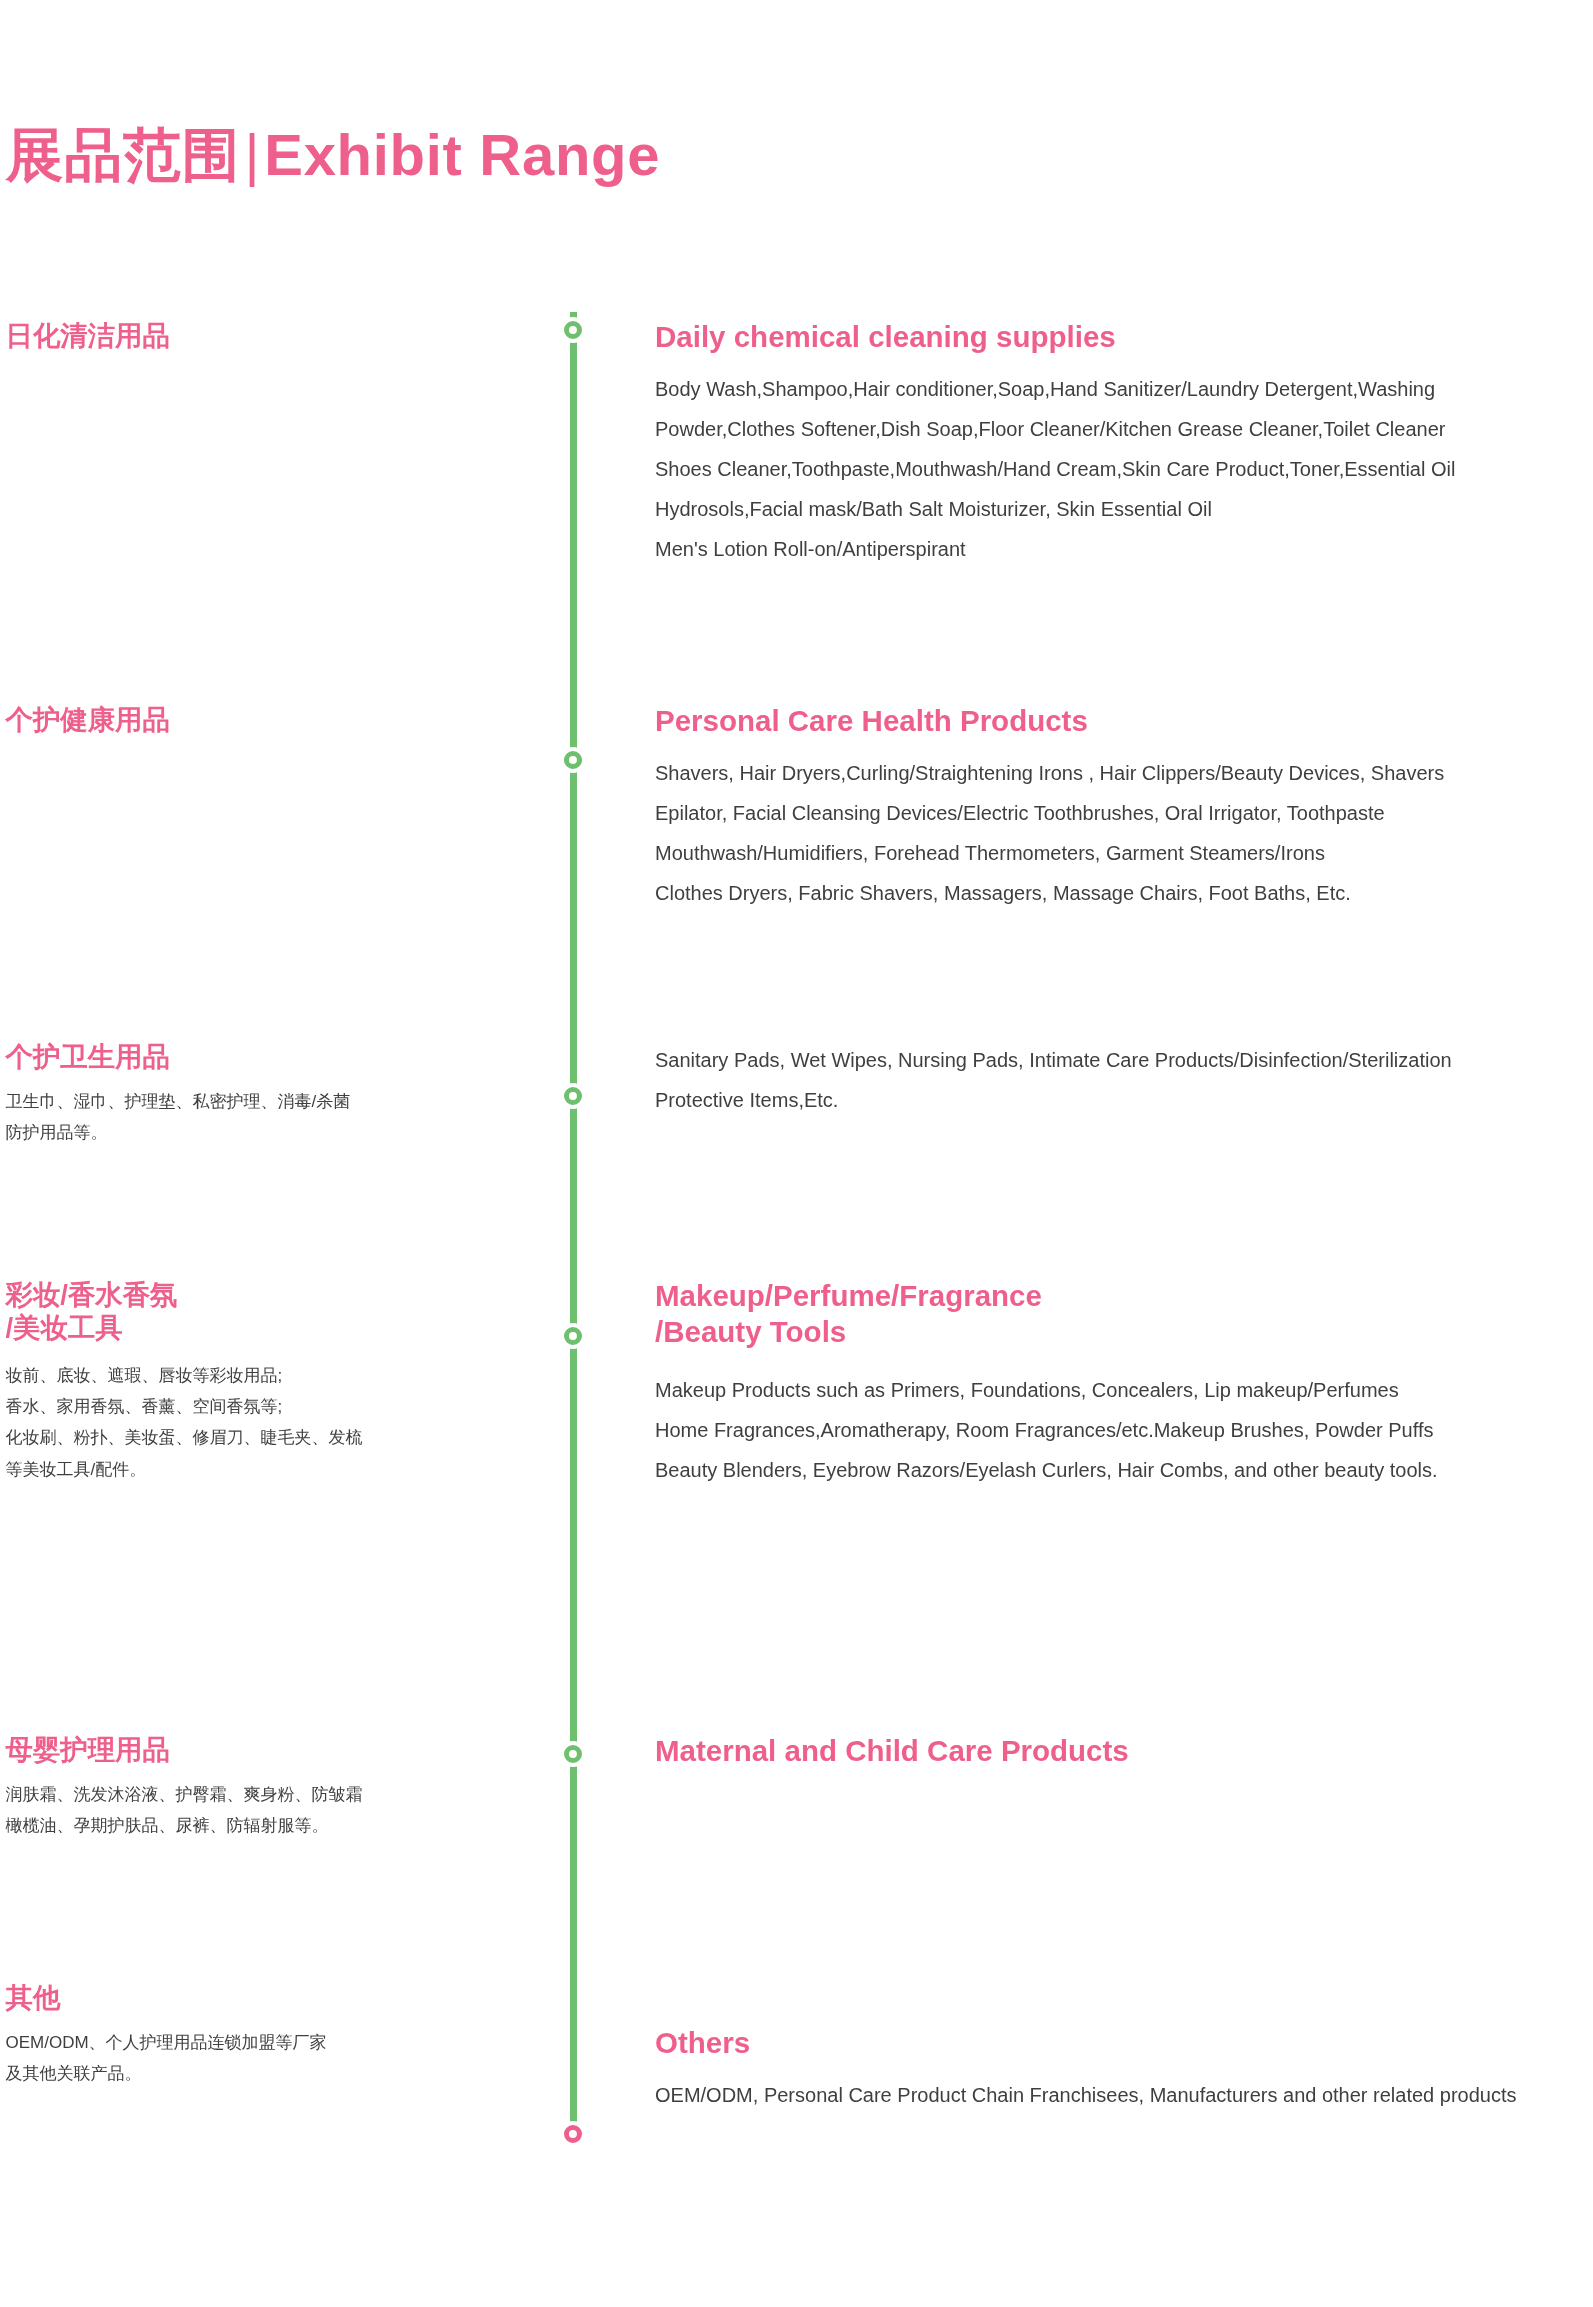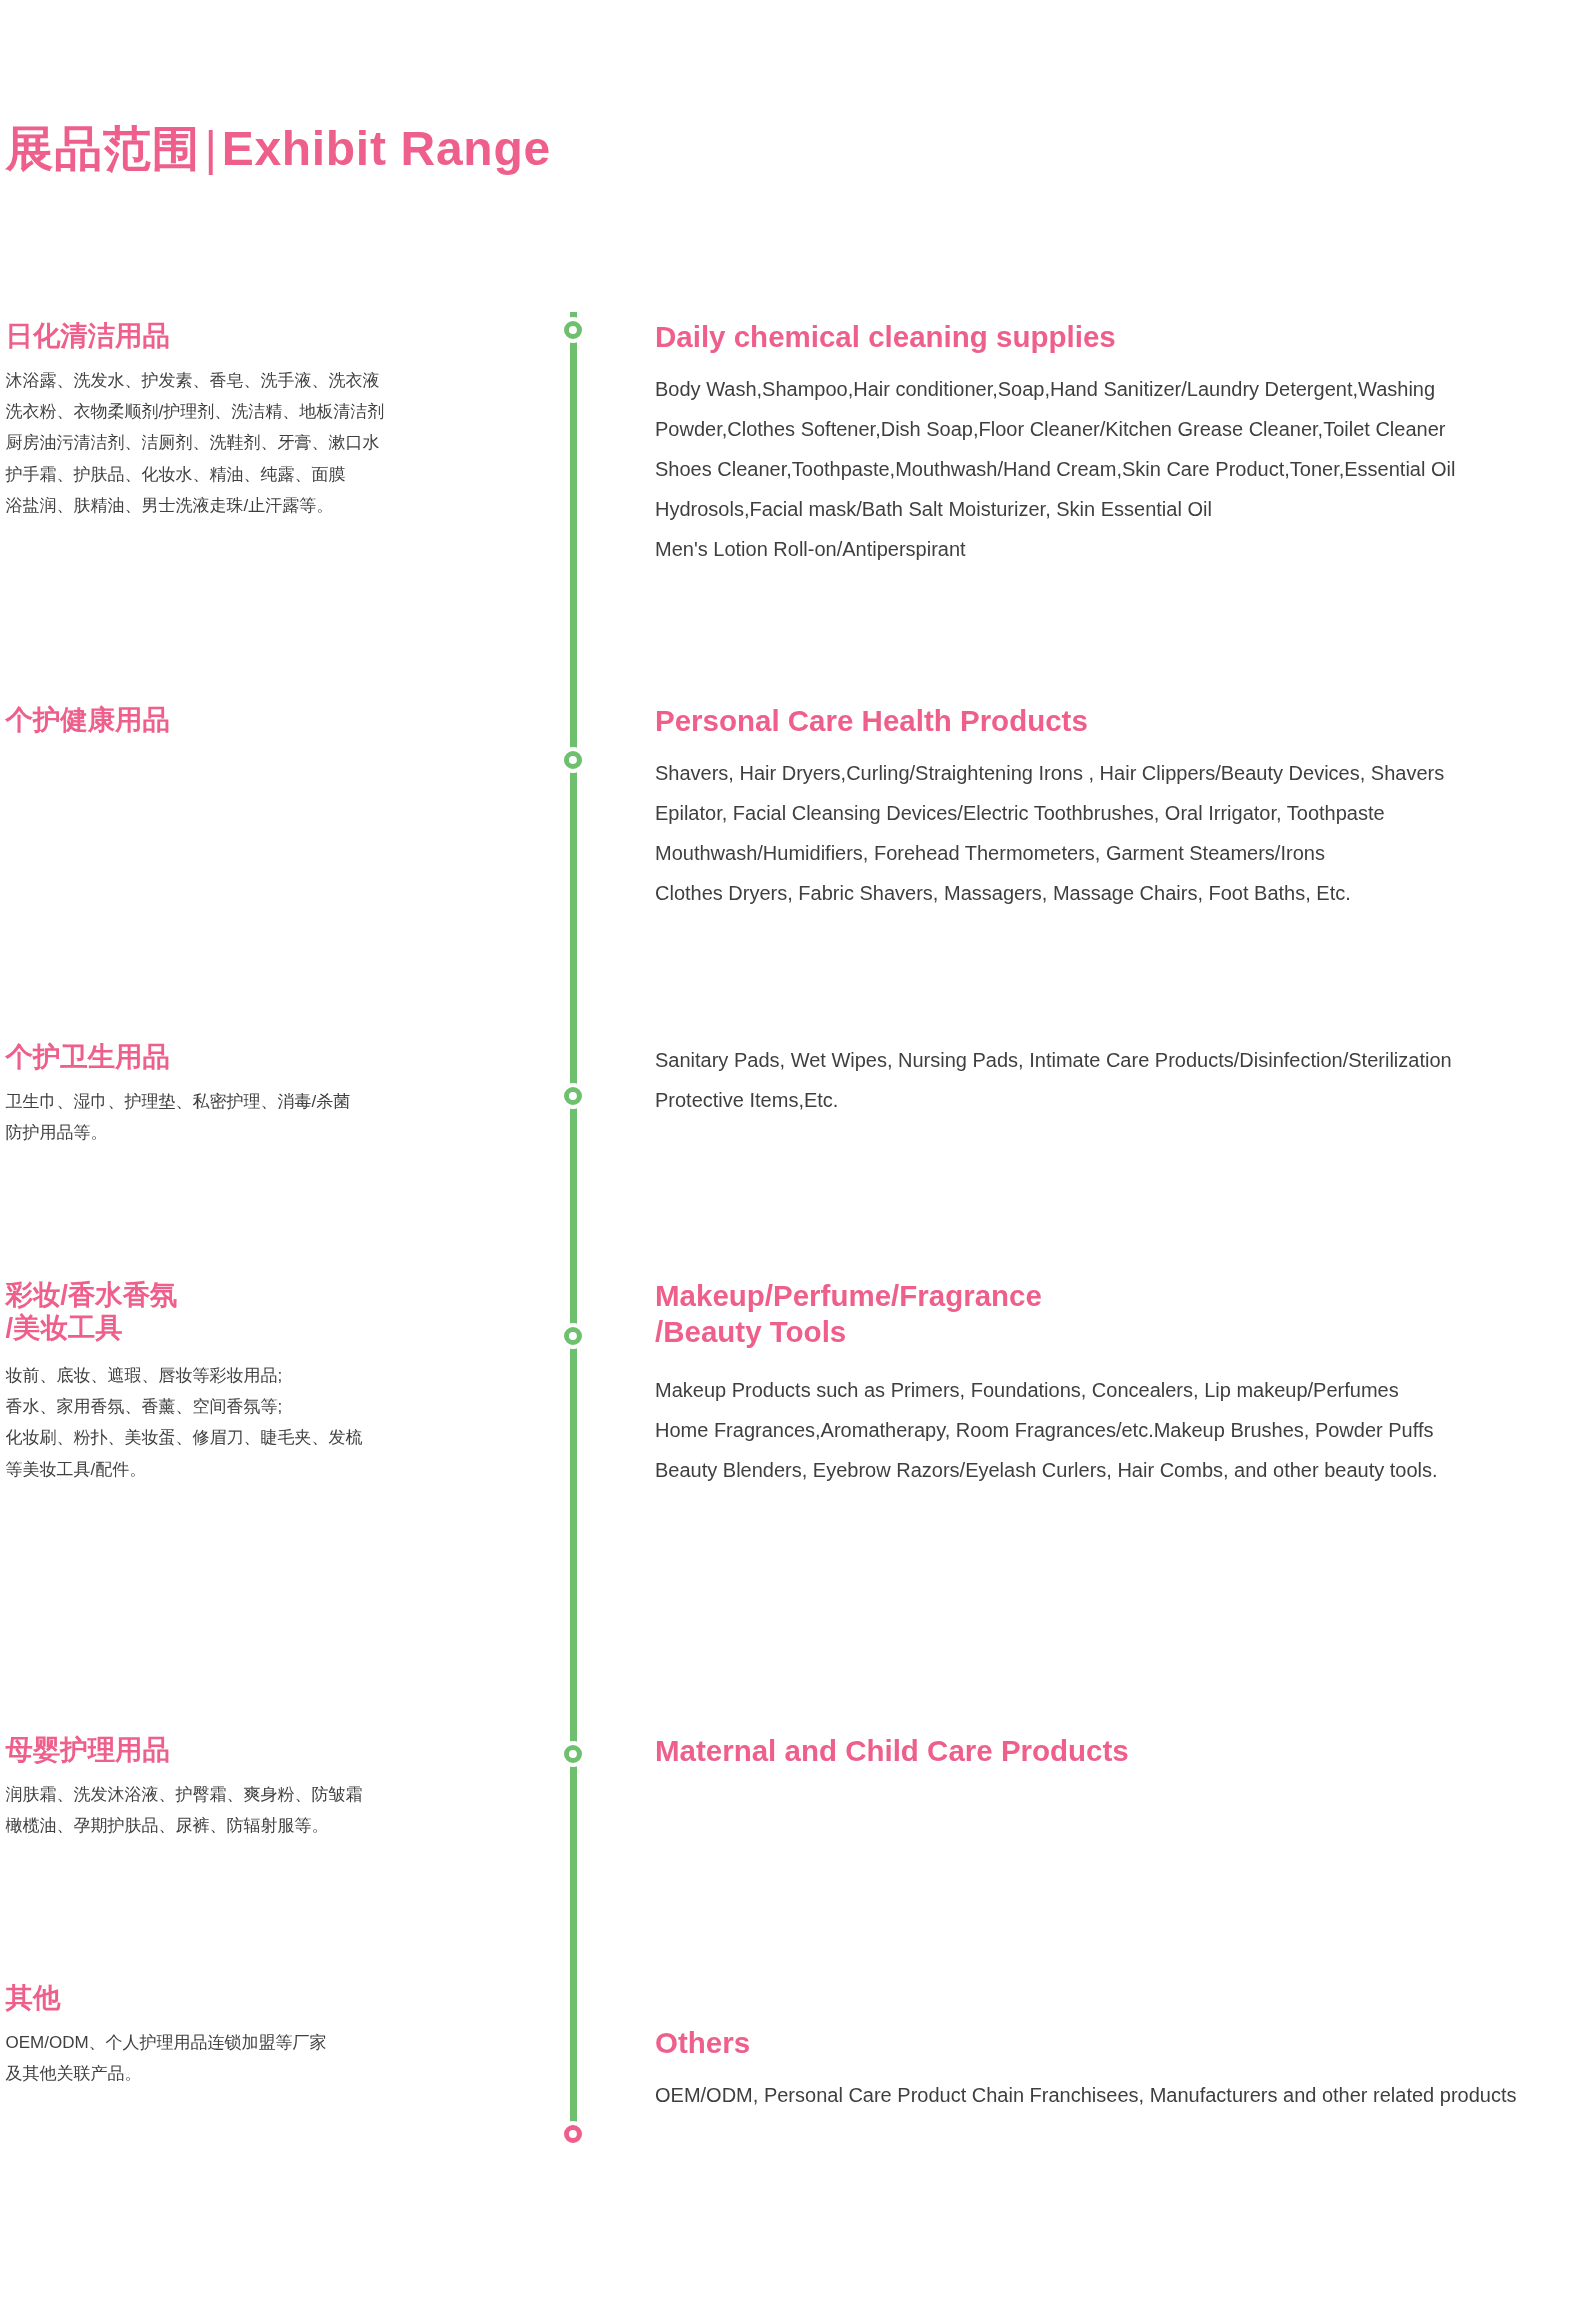--- a/index.html
+++ b/index.html
@@ -13,21 +13,21 @@
     position: relative;
     font-family: "Liberation Sans", sans-serif;
     overflow: hidden;
   }
 
   
   .page-title {
     position: absolute;
     left: 5.5px;
     top: 117px;
-    font-size: 48px;
+    font-size: 58px;
     font-weight: bold;
     color: #ef5f8c;
     letter-spacing: 0.7px;
     white-space: nowrap;
   }
   .page-title .sep {
     color: #ef5f8c;
     padding: 0 4.1px;
     font-weight: normal;
   }
@@ -124,25 +124,20 @@
 <div class="node" style="top:317px"></div>
 <div class="node" style="top:747px"></div>
 <div class="node" style="top:1083px"></div>
 <div class="node" style="top:1323px"></div>
 <div class="node" style="top:1741px"></div>
 <div class="node end" style="top:2121px"></div>
 
 <div class="section">
   <div class="cn-col" style="top:319px">
     <div class="cn-title">日化清洁用品</div>
-    <div class="cn-body">沐浴露、洗发水、护发素、香皂、洗手液、洗衣液
-洗衣粉、衣物柔顺剂/护理剂、洗洁精、地板清洁剂
-厨房油污清洁剂、洁厕剂、洗鞋剂、牙膏、漱口水
-护手霜、护肤品、化妆水、精油、纯露、面膜
-浴盐润、肤精油、男士洗液走珠/止汗露等。</div>
   </div>
   <div class="en-col" style="top:319px">
     <div class="en-title">Daily chemical cleaning supplies</div>
     <div class="en-body">Body Wash,Shampoo,Hair conditioner,Soap,Hand Sanitizer/Laundry Detergent,Washing
 Powder,Clothes Softener,Dish Soap,Floor Cleaner/Kitchen Grease Cleaner,Toilet Cleaner
 Shoes Cleaner,Toothpaste,Mouthwash/Hand Cream,Skin Care Product,Toner,Essential Oil
 Hydrosols,Facial mask/Bath Salt Moisturizer, Skin Essential Oil
 Men's Lotion Roll-on/Antiperspirant</div>
   </div>
 </div>

